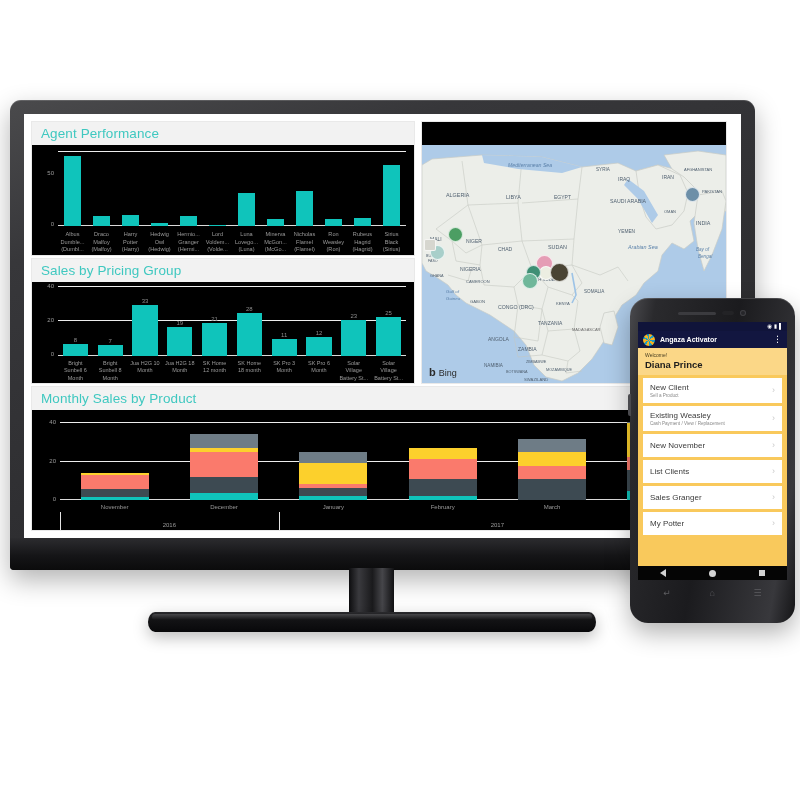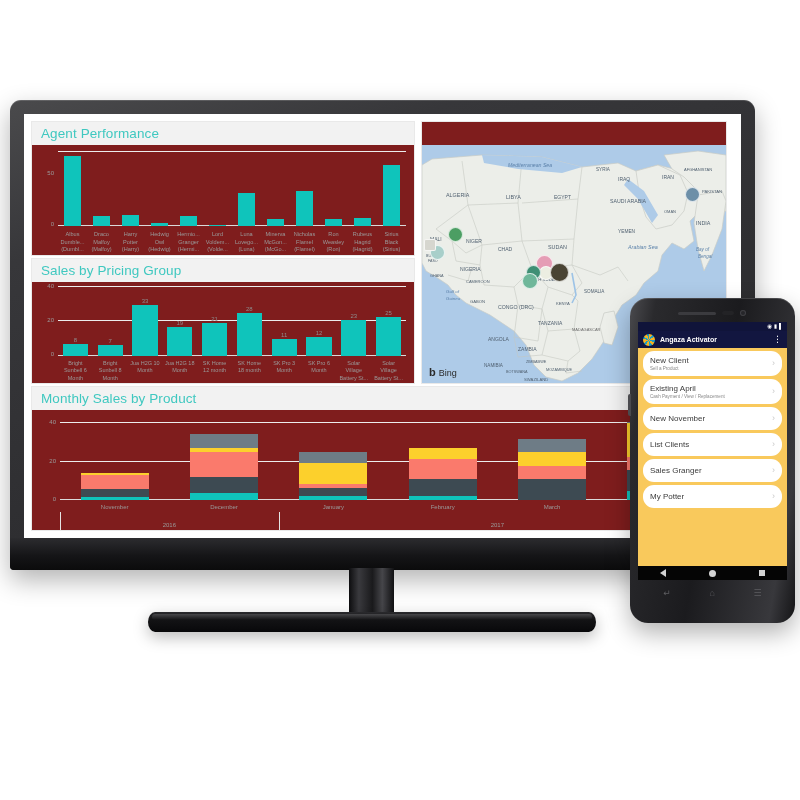--- a/index.html
+++ b/index.html
@@ -45,21 +45,21 @@
     box-shadow:0 5px 16px rgba(0,0,0,.28);
   }
   .stand-base:after{
     content:"";position:absolute;left:4px;right:4px;top:2px;height:6px;
     background:linear-gradient(180deg,rgba(255,255,255,.16),rgba(255,255,255,0));
     border-radius:6px;
   }
 
   
   .dash{position:absolute;left:0;top:0;width:717px;height:424px;background:#fff;}
-  .panel{position:absolute;background:#7f1d1d;box-shadow:0 0 0 1px #e9e9e9;}
+  .panel{position:absolute;background:#000000;box-shadow:0 0 0 1px #e9e9e9;}
   .panel-hd{
     height:23px;background:#f2f2f2;
     display:flex;align-items:center;padding:0 9px;
   }
   .panel-ttl{
     color:#3fc8c0;font-size:13.5px;font-weight:400;letter-spacing:.1px;
     white-space:nowrap;
   }
   .panel-body{position:relative;width:100%;}
 
@@ -125,21 +125,21 @@
   .ph-appbar{height:17px;background:#121640;display:flex;align-items:center;padding:0 5px;gap:5px;}
   .ph-logo{width:12px;height:12px;border-radius:50%;position:relative;overflow:hidden;
     background:conic-gradient(#f5b221 0deg 30deg,#1f9ec4 30deg 55deg,#f5b221 55deg 90deg,#1f9ec4 90deg 115deg,#f5b221 115deg 150deg,#1f9ec4 150deg 175deg,#f5b221 175deg 215deg,#1f9ec4 215deg 240deg,#f5b221 240deg 280deg,#1f9ec4 280deg 305deg,#f5b221 305deg 340deg,#1f9ec4 340deg 360deg);}
   .ph-apptitle{color:#fff;font-size:7px;font-weight:bold;flex:1;}
   .ph-kebab{color:#fff;font-size:9px;line-height:1;letter-spacing:0;}
   .ph-content{background:#f9c95c;height:232px;padding:0;position:relative;}
   .ph-welcome{background:#fbd787;padding:4px 7px 5px;}
   .ph-welcome-sm{color:#4a4023;font-size:5px;}
   .ph-welcome-name{color:#1d1d1d;font-size:9.5px;font-weight:bold;margin-top:1px;}
   .ph-list{padding:3px 5px 0;}
-  .ph-item{background:#fff;margin-bottom:3px;padding:5px 7px;display:flex;align-items:center;border-radius:11px;}
+  .ph-item{background:#fff;margin-bottom:3px;padding:5px 7px;display:flex;align-items:center;}
   .ph-item-txt{flex:1;}
   .ph-item-ttl{color:#3b3b3b;font-size:8px;}
   .ph-item-sub{color:#8a8a8a;font-size:4.6px;margin-top:1px;}
   .ph-chev{color:#c9c9c9;font-size:9px;line-height:1;}
   .ph-nav{position:absolute;left:0;right:0;bottom:0;height:14px;background:#050505;display:flex;align-items:center;justify-content:space-around;}
   .nav-back{width:0;height:0;border-top:4px solid transparent;border-bottom:4px solid transparent;border-right:6px solid #d3d3d3;}
   .nav-home{width:7px;height:7px;border-radius:50%;background:#d3d3d3;}
   .nav-rec{width:6px;height:6px;background:#d3d3d3;}
   .ph-hw{position:absolute;left:14px;right:14px;top:288px;height:14px;display:flex;align-items:center;justify-content:space-around;color:#5d5d60;font-size:9px;}
   .ph-side{position:absolute;left:-2px;top:96px;width:3px;height:22px;background:#4a4a4e;border-radius:2px 0 0 2px;}
@@ -594,31 +594,35 @@
         <span class="st-ico">▌</span>
       </div>
 
       <div class="ph-appbar">
         <span class="ph-logo"></span>
         <span class="ph-apptitle">Angaza Activator</span>
         <span class="ph-kebab">⋮</span>
       </div>
 
       <div class="ph-content">
+        <div class="ph-welcome">
+          <div class="ph-welcome-sm">Welcome!</div>
+          <div class="ph-welcome-name">Diana Prince</div>
+        </div>
         <div class="ph-list" id="ph-list">
             <div class="ph-item">
               <div class="ph-item-txt">
                 <div class="ph-item-ttl">New Client</div>
                 <div class="ph-item-sub">Sell a Product</div>
               </div>
               <span class="ph-chev">›</span>
             </div>
             <div class="ph-item">
               <div class="ph-item-txt">
-                <div class="ph-item-ttl">Existing April</div>
+                <div class="ph-item-ttl">Existing Weasley</div>
                 <div class="ph-item-sub">Cash Payment / View / Replacement</div>
               </div>
               <span class="ph-chev">›</span>
             </div>
             <div class="ph-item" style="padding: 7px;">
               <div class="ph-item-txt">
                 <div class="ph-item-ttl">New November</div>
               </div>
               <span class="ph-chev">›</span>
             </div>

